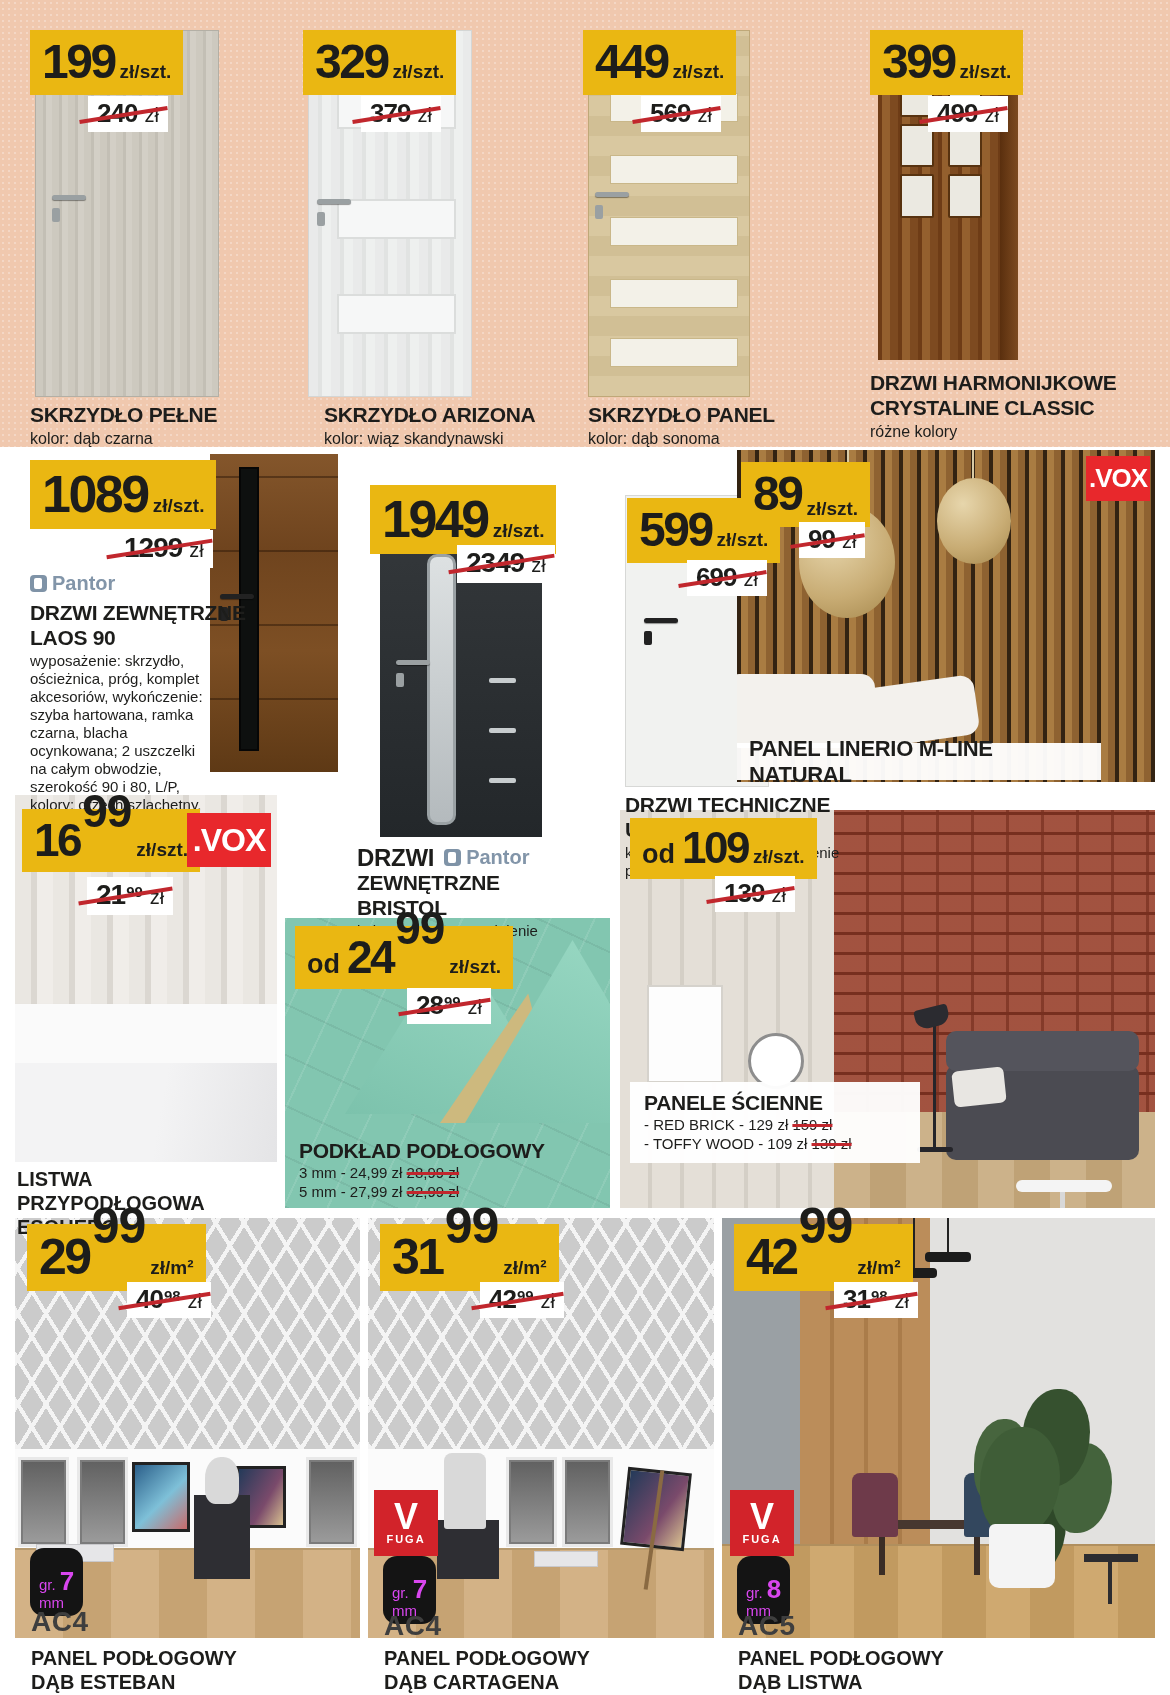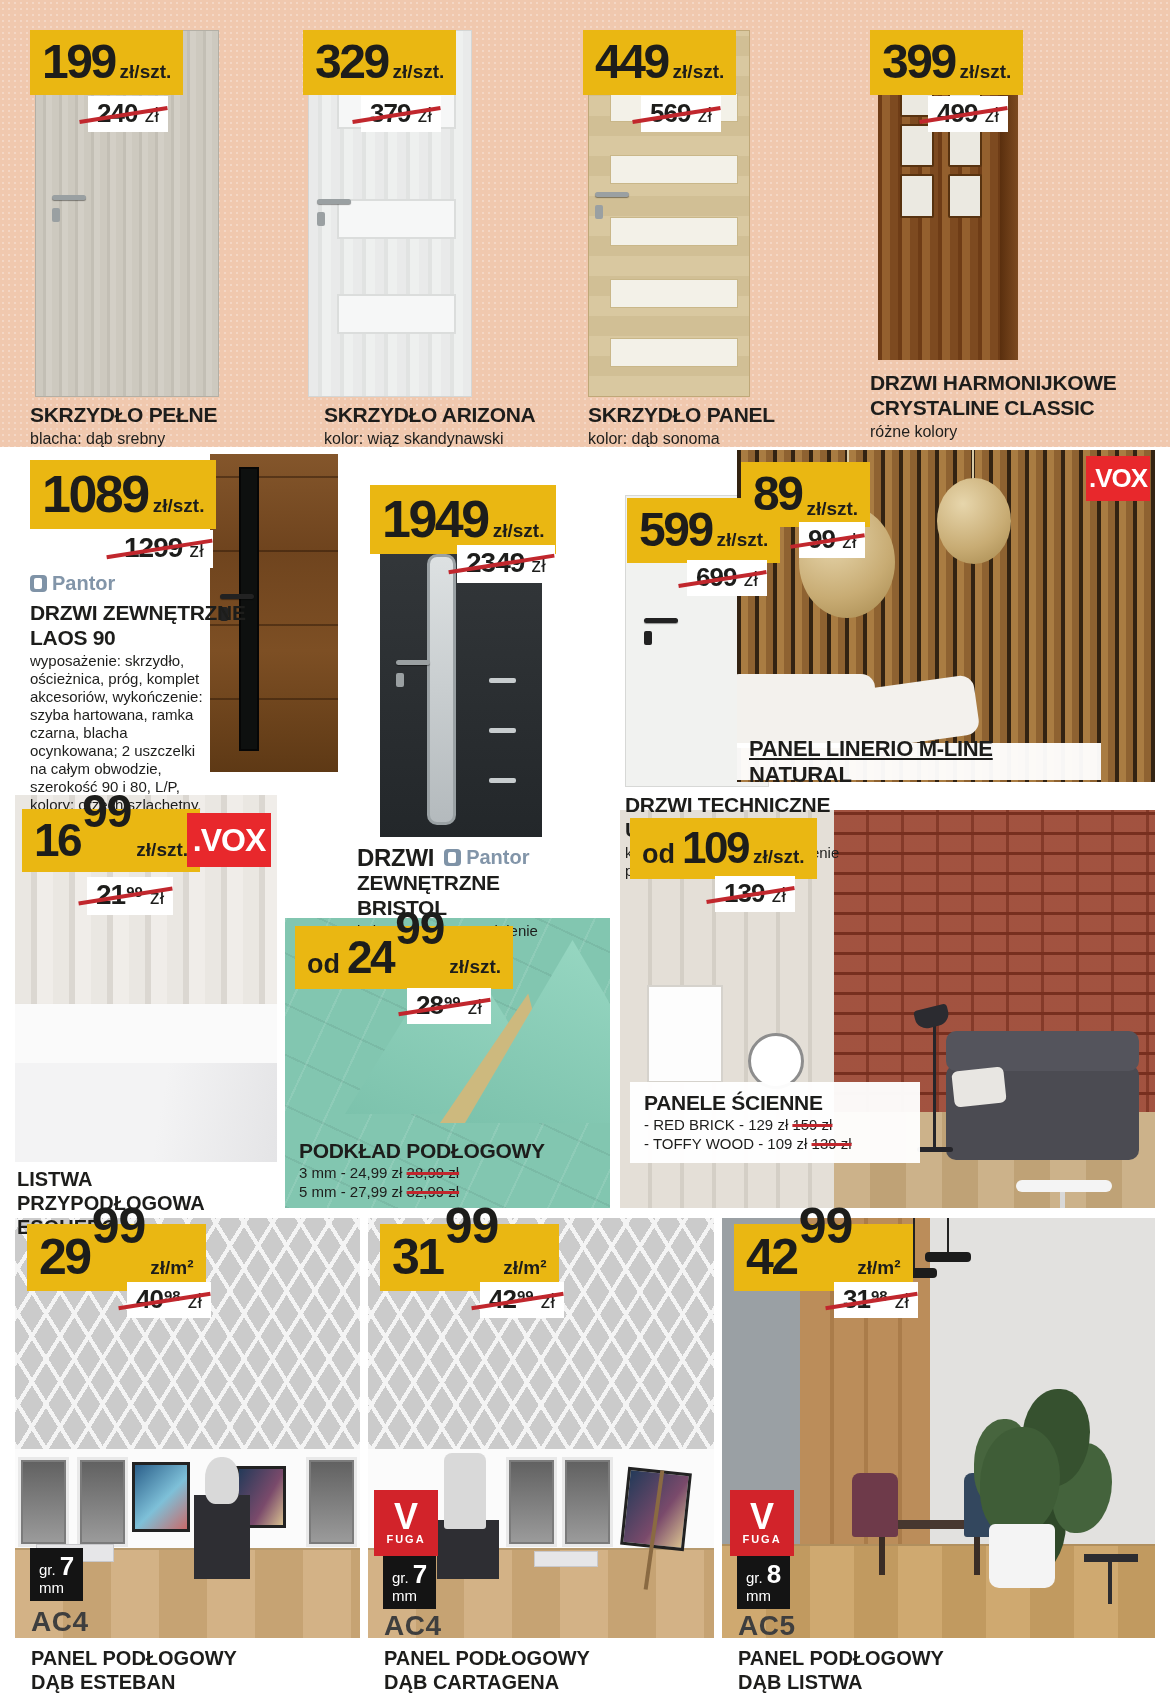--- a/index.html
+++ b/index.html
@@ -41,21 +41,21 @@
   .vox{position:absolute;background:#e8282c;color:#fff;display:flex;align-items:center;
        justify-content:center;font-weight:800;letter-spacing:-1px;z-index:3;}
   .pantor{display:inline-flex;align-items:center;gap:5px;color:#8295a9;font-weight:700;font-size:20px;}
   .pantor .ic{width:17px;height:17px;background:#7f93a7;border-radius:4px;position:relative;flex:0 0 auto;}
   .pantor .ic::after{content:"";position:absolute;left:4px;top:3px;right:5px;bottom:3px;
                      background:#fff;border-radius:2px;}
   .vfuga{position:absolute;background:#d2232a;color:#fff;display:flex;flex-direction:column;
          align-items:center;justify-content:center;z-index:3;width:64px;height:66px;}
   .vfuga .v{font-size:36px;font-weight:800;line-height:32px;}
   .vfuga .f{font-size:11px;letter-spacing:2px;font-weight:700;}
-  .grb{position:absolute;background:#141414;color:#ffffff;z-index:3;padding:5px 9px 6px;line-height:1;}
+  .grb{position:absolute;background:#141414;color:#d946ef;z-index:3;padding:20px 9px 6px;line-height:1;border-radius:14px;}
   .grb .l1{display:flex;align-items:baseline;gap:4px;font-size:15px;}
   .grb .gv{font-size:26px;font-weight:700;}
   .grb .l2{font-size:15px;margin-top:1px;}
   .ac{position:absolute;font-weight:800;font-size:28px;color:#3e3e3e;z-index:3;letter-spacing:0.5px;}
   
   .ph-door1{background:repeating-linear-gradient(90deg,#cdc9bf 0 7px,#c3bfb5 7px 10px,#d3cfc6 10px 16px);
             border:1px solid #b3afa5;}
   .ph-door2{background:repeating-linear-gradient(90deg,#e9eaea 0 9px,#e1e3e2 9px 13px,#eef0ef 13px 22px);
             border:1px solid #d4d6d5;}
   .ph-door3{background:repeating-linear-gradient(0deg,#d9c8a0 0 20px,#d1bf95 20px 40px);
@@ -171,21 +171,21 @@
     <div class="badge b48" style="left:0;top:0;">
       <span class="n">199</span>
       <span class="u">zł/szt.</span>
     </div>
     <div class="strike" style="left:58px;top:66px;">
       <span class="n">240</span>
       <span class="u">zł</span>
     </div>
     <div class="cap" style="left:0;top:372px;">
       <div class="t">SKRZYDŁO PEŁNE</div>
-      <div class="d">blacha: dąb srebny</div>
+      <div class="d">kolor: dąb czarna</div>
     </div>
   </div>
 
   <div class="tile" style="left:303px;top:30px;width:260px;height:415px;">
     <div class="photo ph-door2" style="left:5px;top:0;width:162px;height:365px;">
       <span class="glass2" style="top:16%;"></span>
       <span class="glass2" style="top:46%;"></span>
       <span class="glass2" style="top:72%;"></span>
       <div class="handle" style="left:5%;top:46%;">
         <div class="lever"></div>
@@ -348,21 +348,21 @@
   </div>
 
   <div class="tile" style="left:737px;top:450px;width:418px;height:332px;">
     <div class="photo ph-linerio" style="left:0;top:0;width:418px;height:332px;">
       <span class="cord" style="left:110px;height:60px;"></span>
       <span class="cord" style="left:235px;height:30px;"></span>
       <div class="lamp" style="left:62px;top:56px;width:96px;height:112px;"></div>
       <div class="lamp" style="left:200px;top:28px;width:74px;height:86px;"></div>
       <div class="pillow" style="left:-12px;bottom:34px;width:150px;height:74px;"></div>
       <div class="pillow" style="left:120px;bottom:40px;width:120px;height:60px;transform:rotate(-8deg);"></div>
-      <div class="linbar" style="left:0;top:293px;width:352px;height:37px;text-decoration:underline;">
+      <div class="linbar" style="left:0;top:293px;width:352px;height:37px;">
         <span>PANEL LINERIO M-LINE NATURAL</span>
       </div>
     </div>
     <div class="vox" style="right:5px;top:6px;width:64px;height:45px;font-size:26px;">
       <span>.VOX</span>
     </div>
     <div class="badge b48" style="left:4px;top:12px;align-items:flex-end;">
       <span class="n">89</span>
       <span class="u">zł/szt.</span>
     </div>

